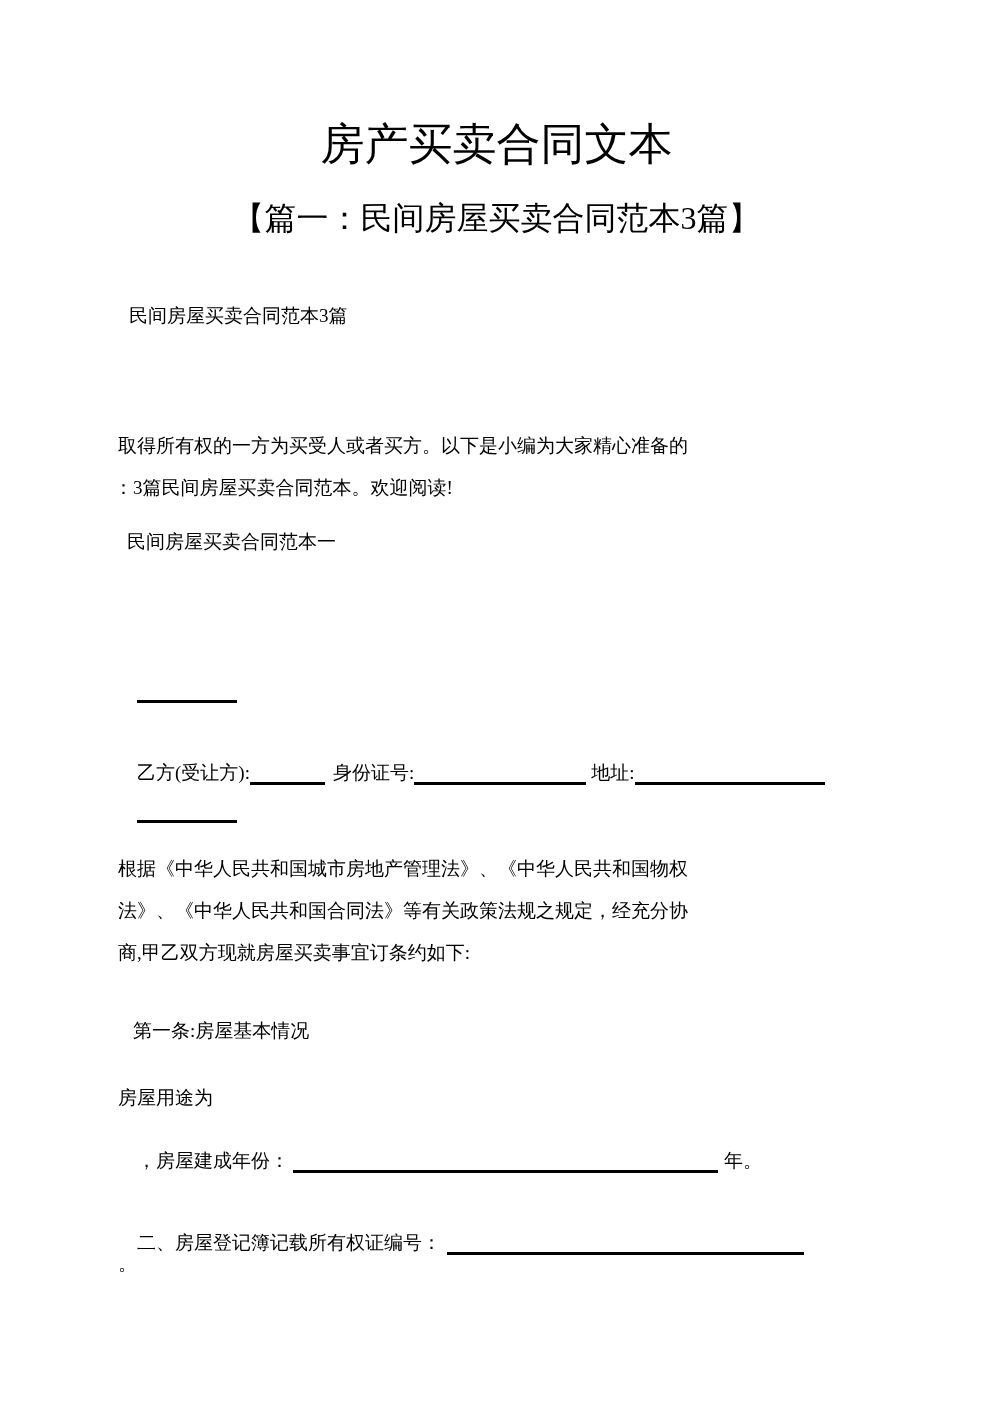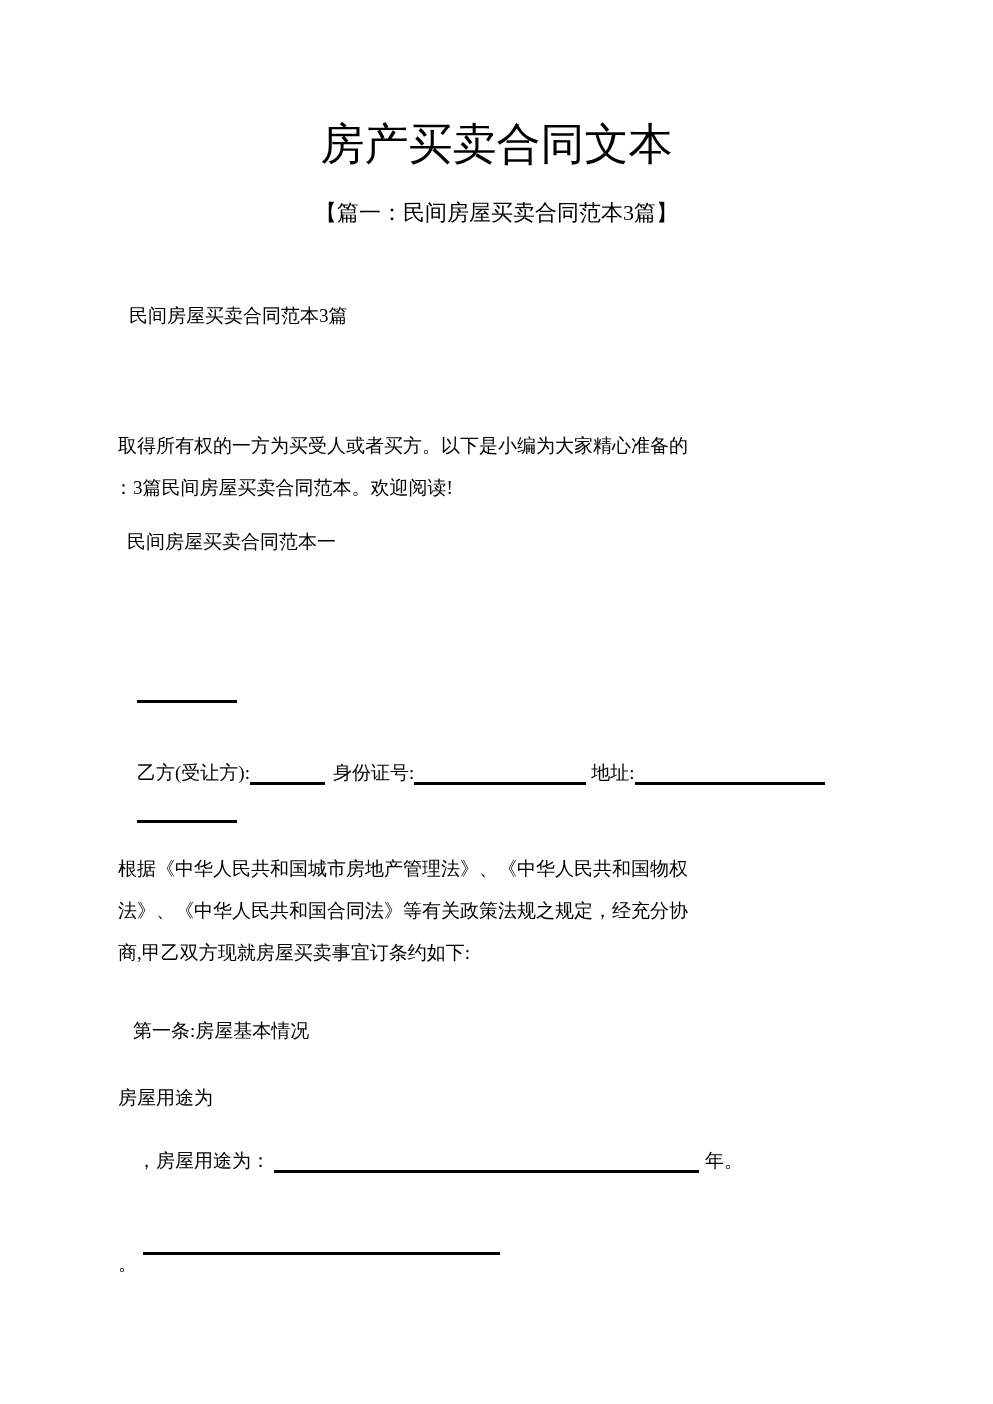--- a/index.html
+++ b/index.html
@@ -13,21 +13,21 @@
   }
   .line {
     position:absolute;
     white-space:pre;
     line-height:1.15;
     font-size:19px;
     letter-spacing:0px;
   }
   .center { left:0; width:100%; text-align:center; }
   .title    { font-size:44px; }
-  .subtitle { font-size:22px; }
+  .subtitle { font-size:32px; }
   .blank {
     display:inline-block;
     height:1px;
     border-bottom:3px solid #000;
     position:relative;
     top:6px;
   }
   .b75  { width:75px;  margin-right:8px; }
   .b172 { width:172px; margin-right:5px; }
   .b190 { width:190px; }
@@ -65,22 +65,22 @@
 
   <div class="line" style="top:858px; left:118px;">根据《中华人民共和国城市房地产管理法》、《中华人民共和国物权</div>
   <div class="line" style="top:942px; left:118px;">商,甲乙双方现就房屋买卖事宜订条约如下:</div>
   <div class="line" style="top:900px; left:118px;">法》、《中华人民共和国合同法》等有关政策法规之规定，经充分协</div>
 
   <div class="line" style="top:991px; left:133px;margin-top:29px;">第一条:房屋基本情况</div>
 
   <div class="line" style="top:1087px; left:118px;">房屋用途为</div>
 
   <div class="line" style="top:1128px; left:118px;">
-    <span class="seg">，房屋用途为：</span><span class="blank b425"></span><span class="seg">年。</span>
+    <span class="seg">，房屋建成年份：</span><span class="blank b425"></span><span class="seg">年。</span>
   </div>
 
   <div class="line" style="top:1210px; left:118px;">
-    <span class="blank b357"></span>
+    <span class="seg">二、房屋登记簿记载所有权证编号：</span><span class="blank b357"></span>
   </div>
 
   <div class="line" style="top:1253px; left:118px;">。</div>
 
 </div>
 
 </body></html>

